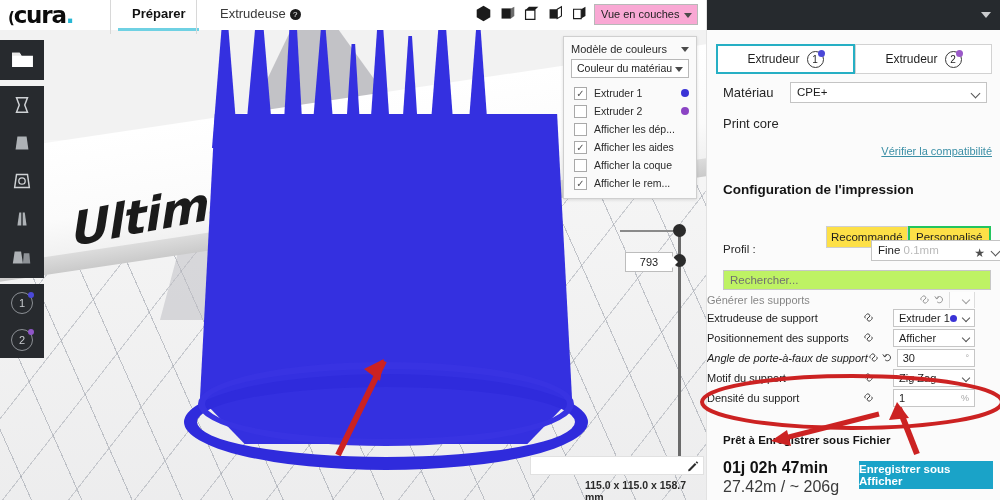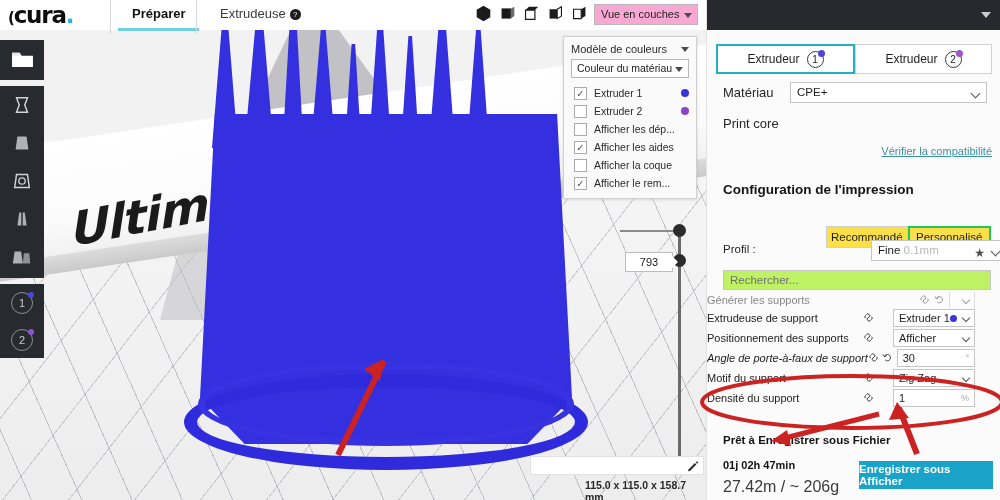--- a/index.html
+++ b/index.html
@@ -287,21 +287,21 @@
   }
   .set-val .vchev {
     position: absolute; right: 5px; top: 5px; width: 6px; height: 6px;
     border-right: 1.5px solid #555; border-bottom: 1.5px solid #555; transform: rotate(45deg);
   }
   #ready-text {
     position: absolute; left: 16px; top: 434px; font-size: 11.5px;
     font-weight: bold; color: #141414;
   }
   #time-text {
-    position: absolute; left: 16px; top: 459px; font-size: 11px;
+    position: absolute; left: 16px; top: 459px; font-size: 16px;
     font-weight: bold; color: #121212;
   }
   #mat-text { position: absolute; left: 16px; top: 478px; font-size: 16px; color: #3b3b3b; }
   #save-btn {
     position: absolute; left: 152px; top: 461px; width: 134px; height: 28px;
     background: #1aa3c8; color: #fff; font-size: 11.5px; font-weight: bold;
     display: flex; align-items: center; justify-content: center; cursor: pointer;
   }
 
   

